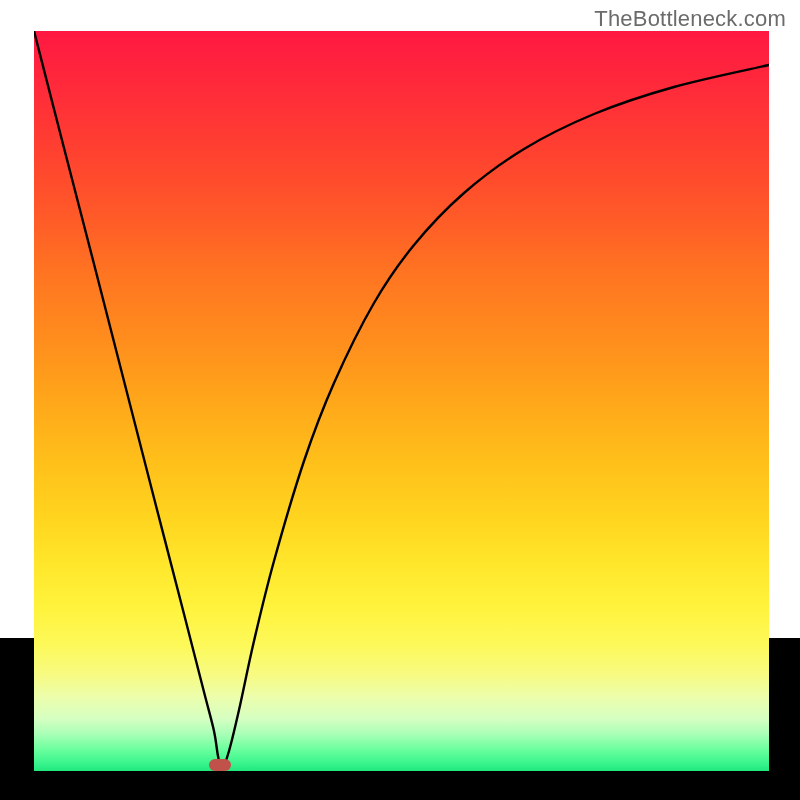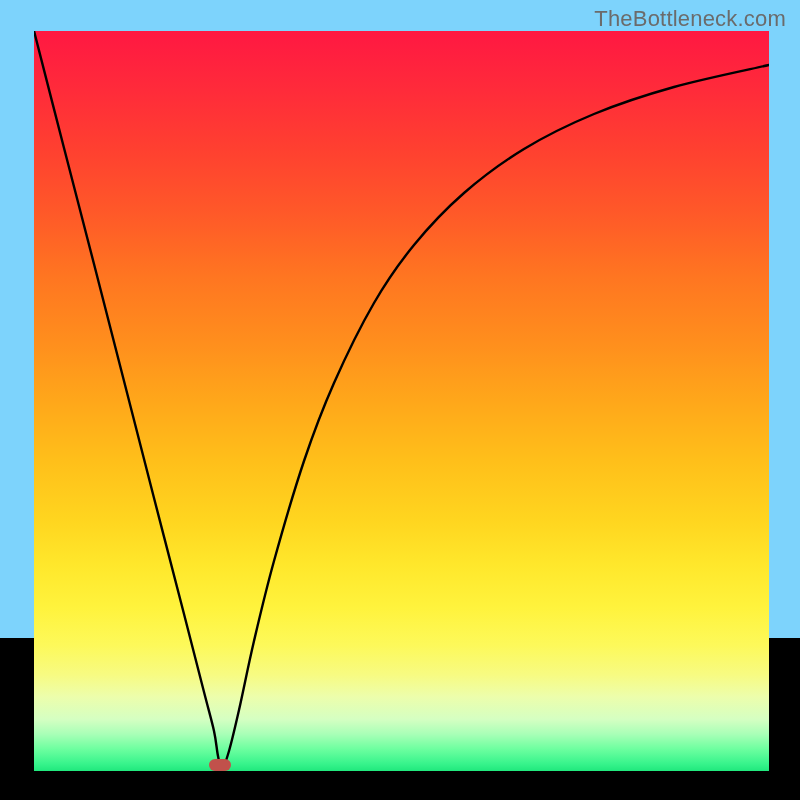--- a/index.html
+++ b/index.html
@@ -10,21 +10,21 @@
     background: #000;
     overflow: hidden;
     font-family: Arial, Helvetica, sans-serif;
   }
   .frame {
     position: absolute;
     left: 0;
     top: 0;
     width: 800px;
     height: 638px;
-    background: #7dd3fc;
+    background: #ffffff;
   }
   .plot {
     position: absolute;
     left: 34px;
     top: 31px;
     width: 735px;
     height: 740px;
     background: linear-gradient(to bottom,
       #ff1842 0%,
       #ff2b3a 8%,

